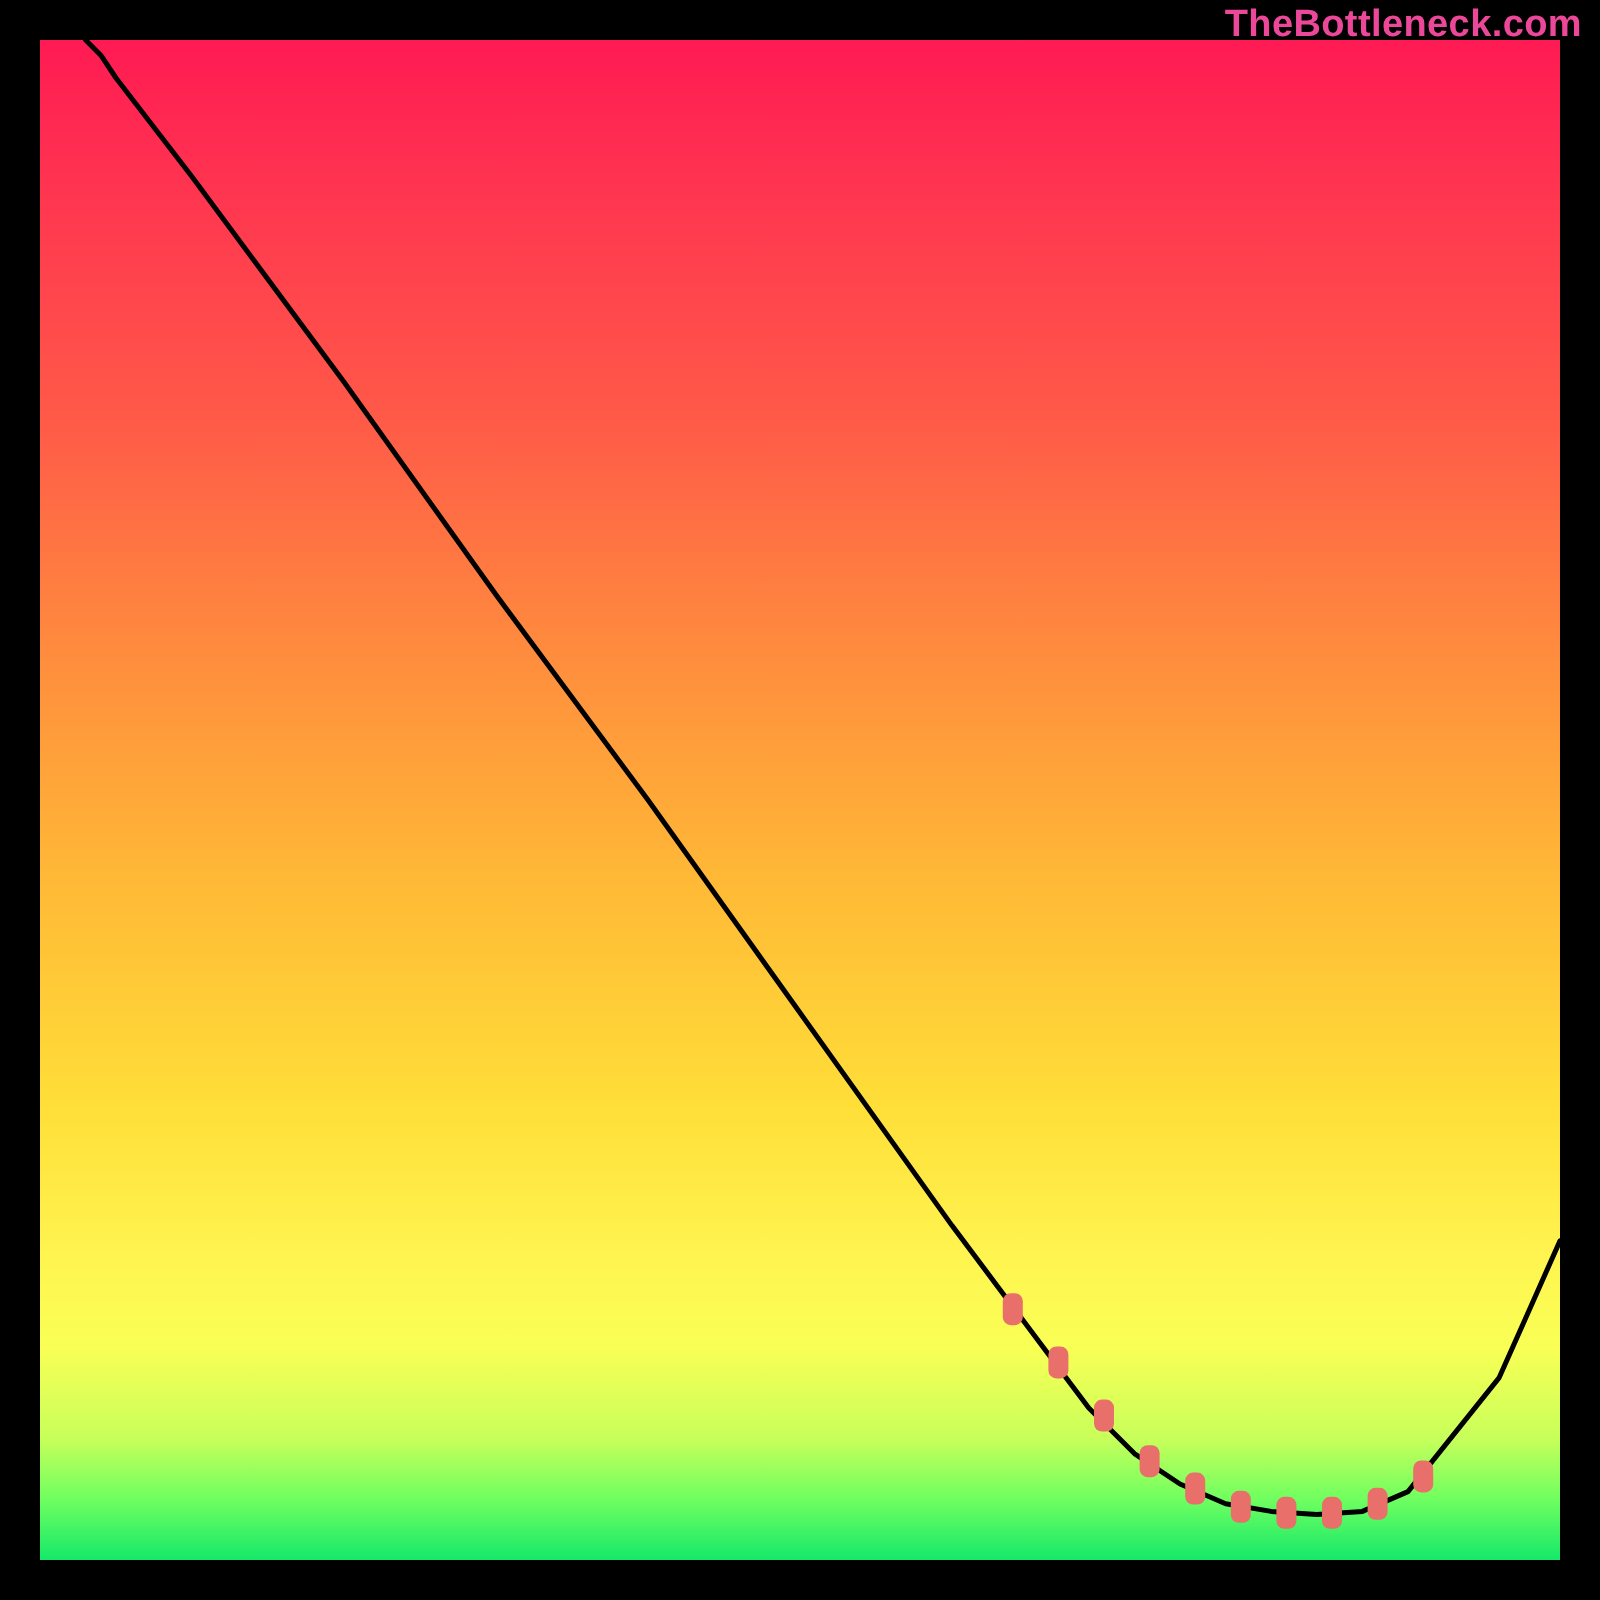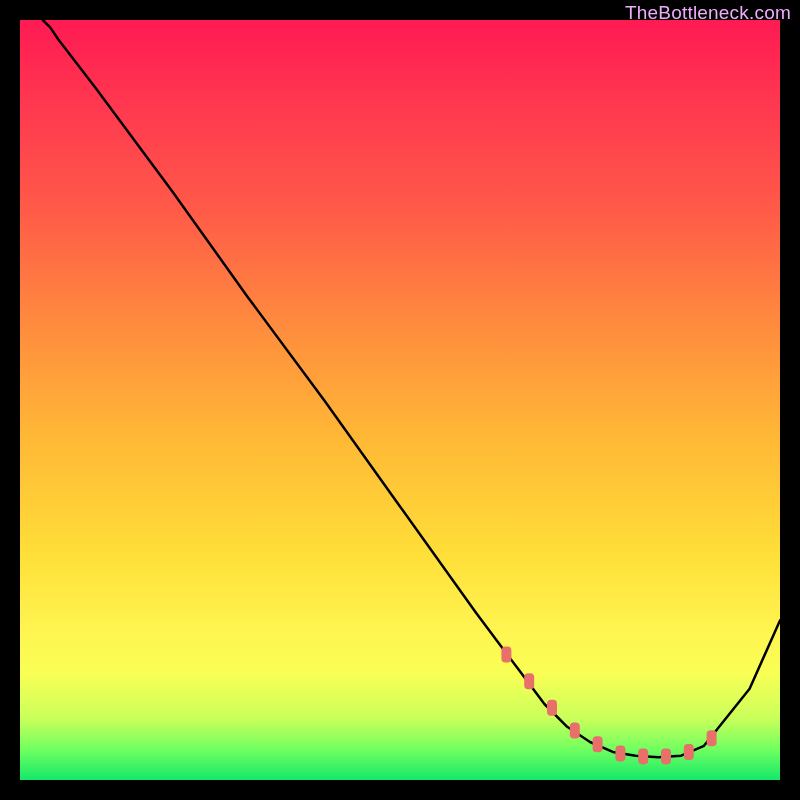--- a/index.html
+++ b/index.html
@@ -36,25 +36,25 @@
       #f9ff55 86%,
       #c8ff5a 92%,
       #6fff60 96%,
       #15e86a 100%
     );
   }
   .watermark {
     position: absolute;
     top: 2px;
     right: 9px;
-    color: #f0abfc;
+    color: #ec4899;
     font-size: 19px;
     letter-spacing: 0.2px;
     z-index: 10;
-    font-weight: 400;
+    font-weight: 700;
   }
   svg.overlay {
     position: absolute;
     left: 20px;
     top: 20px;
     width: 760px;
     height: 760px;
     z-index: 5;
   }
 </style>

